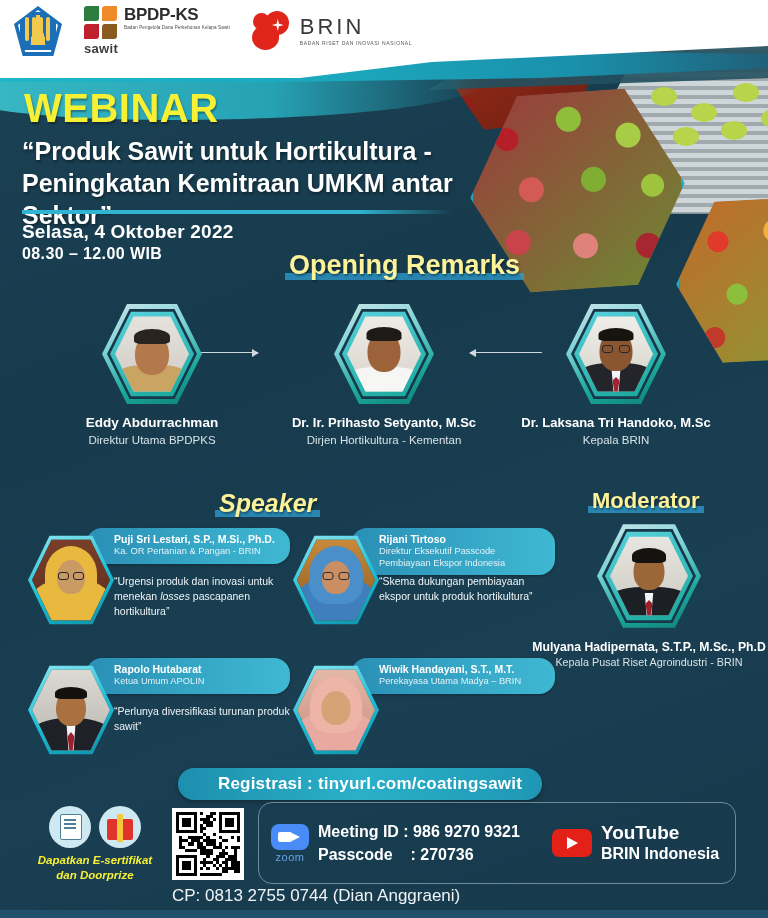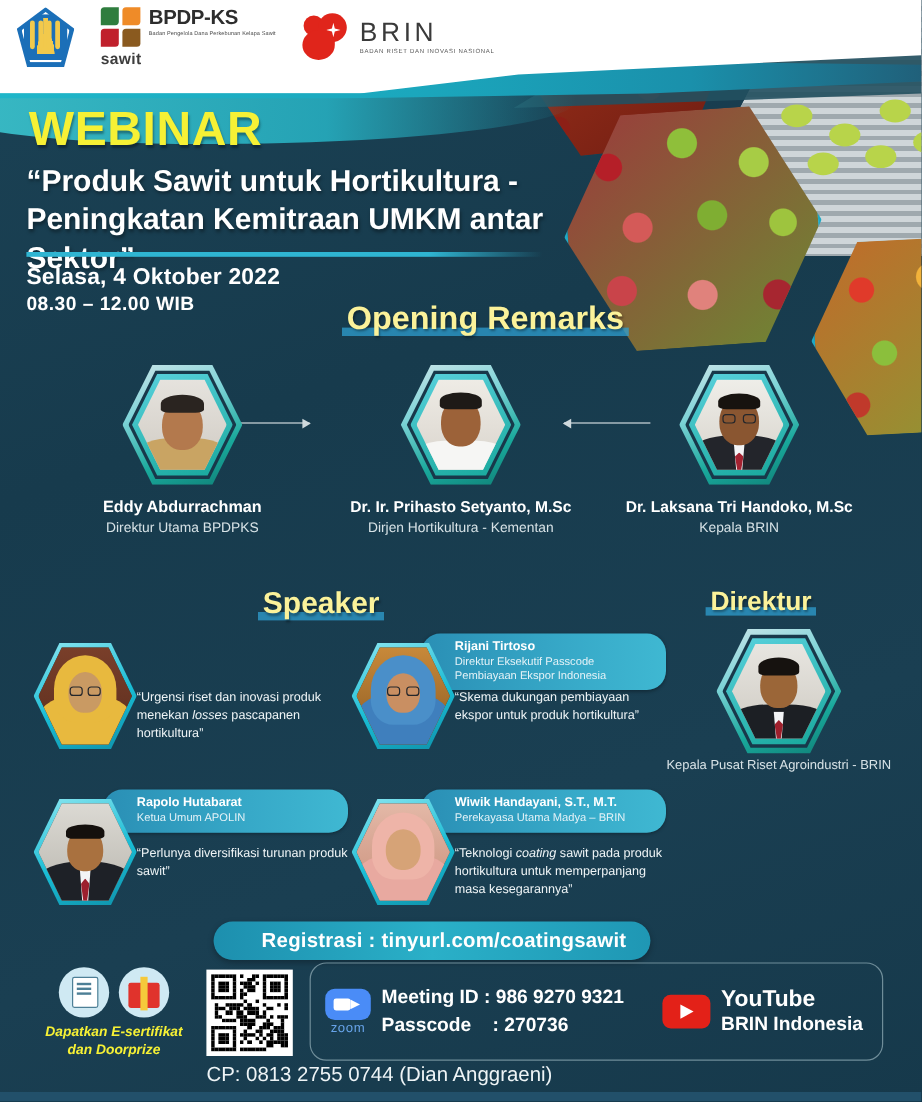--- a/index.html
+++ b/index.html
@@ -174,21 +174,21 @@
 
   
   .sec-head { position:absolute; z-index:6; font-weight:800; color:#fbf29a;
               text-shadow:1px 2px 2px rgba(0,0,0,.35); }
   .sec-head .hl { position:relative; display:inline-block; padding:0 4px; }
   .sec-head .hl::after {
     content:""; position:absolute; left:0; right:0; bottom:1px; height:7px;
     background:#2f9fd0; opacity:.75; z-index:-1;
   }
   #h-opening { left:285px; top:250px; font-size:27px; }
-  #h-speaker { left:215px; top:489px; font-size:25px; }
+  #h-speaker { left:215px; top:489px; font-size:25px;font-style:italic; }
   #h-moderator { left:588px; top:488px; font-size:22px; }
 
   
   .or-row { position:absolute; left:0; top:302px; width:768px; height:175px; z-index:6; }
   .or-person { position:absolute; width:200px; text-align:center; }
   #or-1 { left:52px; } #or-2 { left:284px; } #or-3 { left:516px; }
 
   .hexframe { width:100px; height:104px; margin:0 auto; position:relative; }
   .hexframe .ring {
     position:absolute; inset:0;
@@ -466,40 +466,44 @@
       </div>
       <div class="or-name">Dr. Laksana Tri Handoko, M.Sc</div>
       <div class="or-role">Kepala BRIN</div>
     </div>
   </div>
 
   <div class="sec-head" id="h-speaker">
     <span class="hl">Speaker</span>
   </div>
   <div class="sec-head" id="h-moderator">
-    <span class="hl">Direktur</span>
+    <span class="hl">Moderator</span>
   </div>
 
   <div class="sp-card" id="sp-1">
+    <div class="sp-pill">
+      <div class="nm">Puji Sri Lestari, S.P., M.Si., Ph.D.</div>
+      <div class="rl">Ka. OR Pertanian &amp; Pangan - BRIN</div>
+    </div>
     <div class="sp-hex">
       <div class="glow"></div>
       <div class="inner">
         <div class="face">
           <div class="bg" style="background:linear-gradient(#7a3f2a,#5a2d1e)"></div>
           <div class="body" style="width:80px;height:44px;background:#e8b93e;border-radius:50% 50% 0 0"></div>
           <div class="hair" style="width:52px;height:56px;top:8px;background:#e8b93e;border-radius:50% 50% 35% 35%"></div>
           <div class="head" style="width:28px;height:34px;top:22px;background:#c99a63"></div>
           <div class="glasses" style="width:26px;height:9px;top:34px">
             <i style="left:0"></i>
               <i style="right:0"></i>
           </div>
         </div>
       </div>
     </div>
-    <div class="sp-quote"><span>“Urgensi riset dan inovasi produk menekan </span><em>losses</em><span> pascapanen hortikultura”</span></div>
+    <div class="sp-quote"><span>“Urgensi produk dan inovasi untuk menekan </span><em>losses</em><span> pascapanen hortikultura”</span></div>
   </div>
 
   <div class="sp-card" id="sp-2">
     <div class="sp-pill">
       <div class="nm">Rijani Tirtoso</div>
       <div class="rl">Direktur Eksekutif Passcode Pembiayaan Ekspor Indonesia</div>
     </div>
     <div class="sp-hex">
       <div class="glow"></div>
       <div class="inner">
@@ -548,39 +552,39 @@
       <div class="glow"></div>
       <div class="inner">
         <div class="face">
           <div class="bg" style="background:linear-gradient(#e4b9a8,#c98f7a)"></div>
           <div class="body" style="width:80px;height:42px;background:#e8a9a0;border-radius:50% 50% 0 0"></div>
           <div class="hair" style="width:52px;height:56px;top:9px;background:#eeb4a8;border-radius:50% 50% 35% 35%"></div>
           <div class="head" style="width:29px;height:34px;top:23px;background:#d6a377"></div>
         </div>
       </div>
     </div>
-    <div class="sp-quote"><span>“Teknologi </span><em>coating</em><span> sawit pada produk hortikultura untuk memperpanjang masa kesegarannya”</span></div>
   </div>
 
   <div class="mod">
     <div class="hexframe">
       <div class="ring"></div>
         <div class="ring2"></div>
         <div class="ring3"></div>
       <div class="photo">
         <div class="face">
           <div class="bg" style="background:linear-gradient(#e8e6e1,#cdc9c1)"></div>
           <div class="body" style="width:80px;height:30px;background:#1c1f24"></div>
           <div class="shirt" style="width:28px;height:24px"></div>
           <div class="tie" style="bottom:0;height:17px;background:#9e1f2c"></div>
           <div class="head" style="width:31px;height:38px;top:17px;background:#9b6638"></div>
           <div class="hair" style="width:34px;height:15px;top:13px;background:#16120f"></div>
         </div>
       </div>
     </div>
+    <div class="mname">Mulyana Hadipernata, S.T.P., M.Sc., Ph.D</div>
     <div class="mrole">Kepala Pusat Riset Agroindustri - BRIN</div>
   </div>
 
   <div class="reg-pill">
     <span>Registrasi : tinyurl.com/coatingsawit</span>
   </div>
 
   <div class="award">
     <div class="icons">
       <div class="ic-circle ic-cert"></div>

